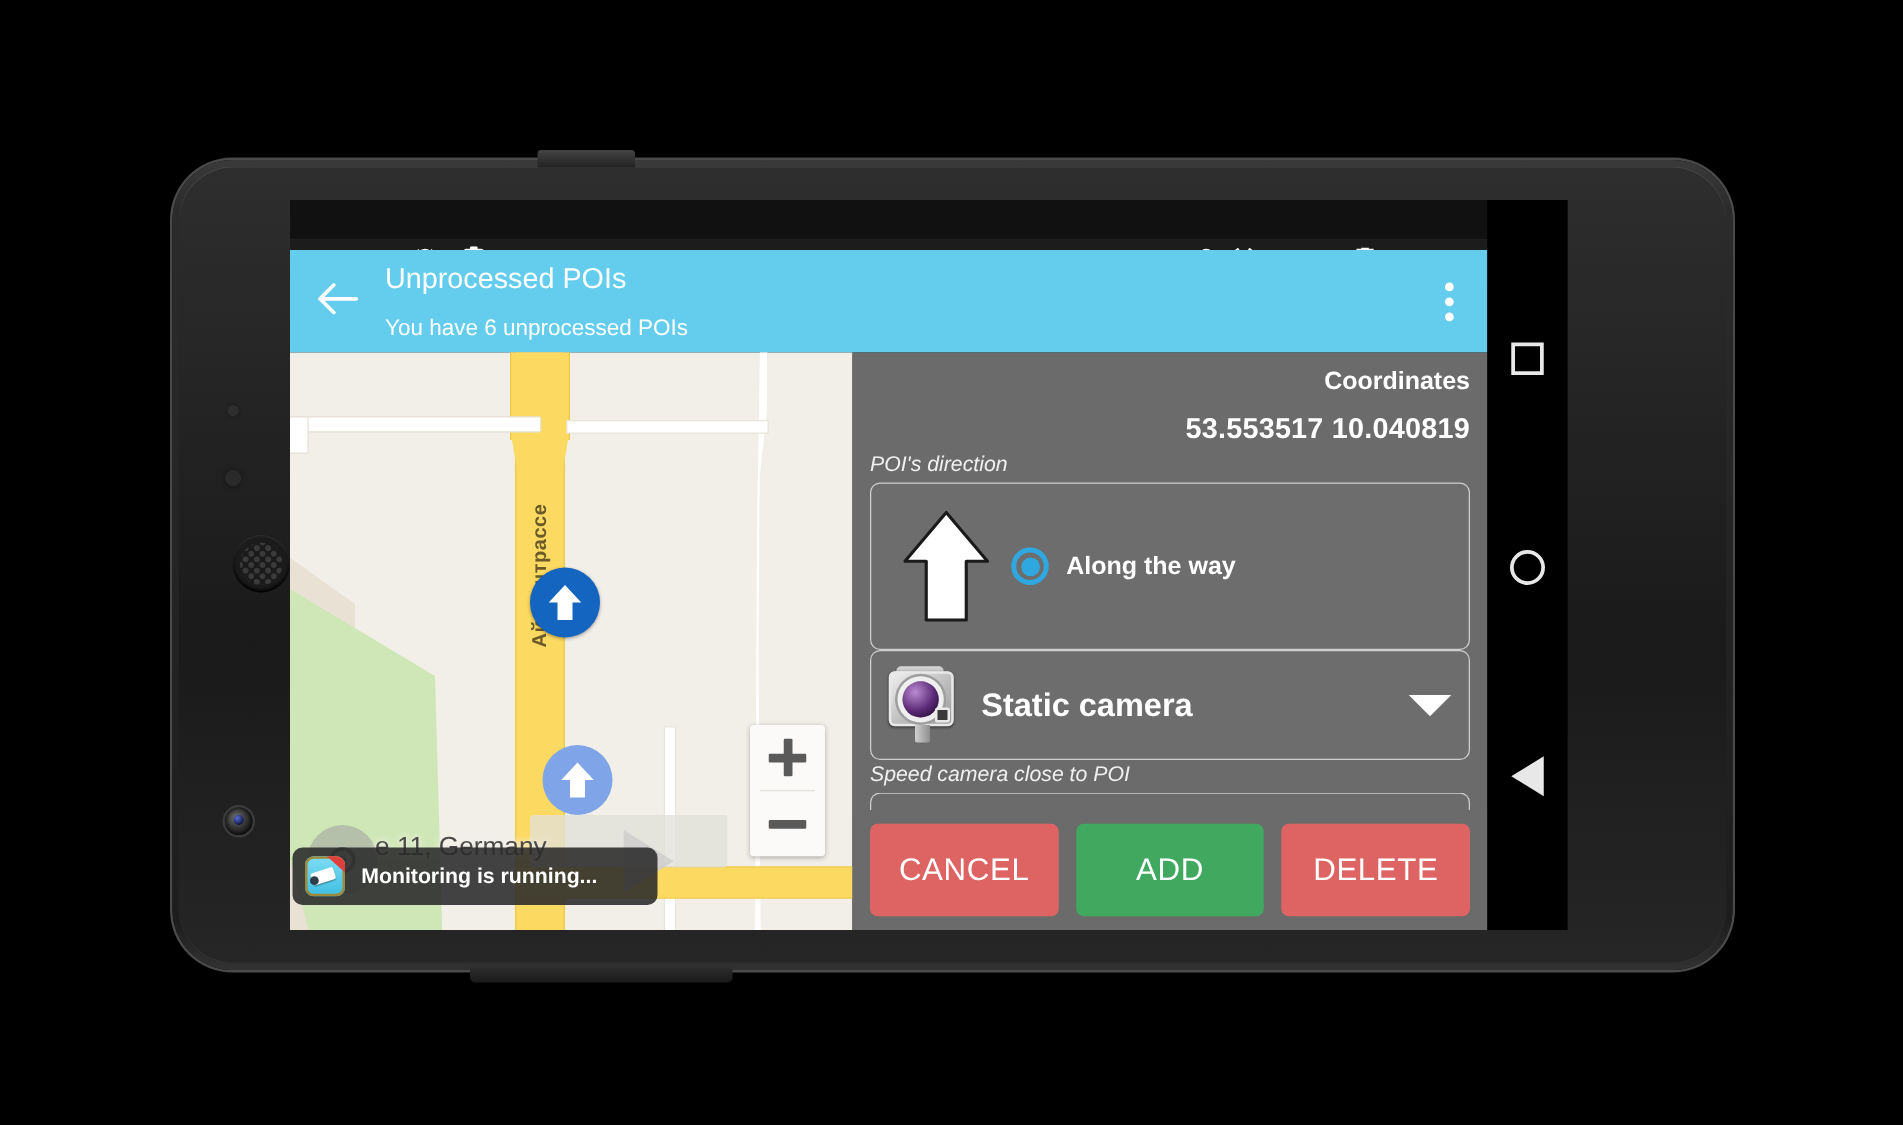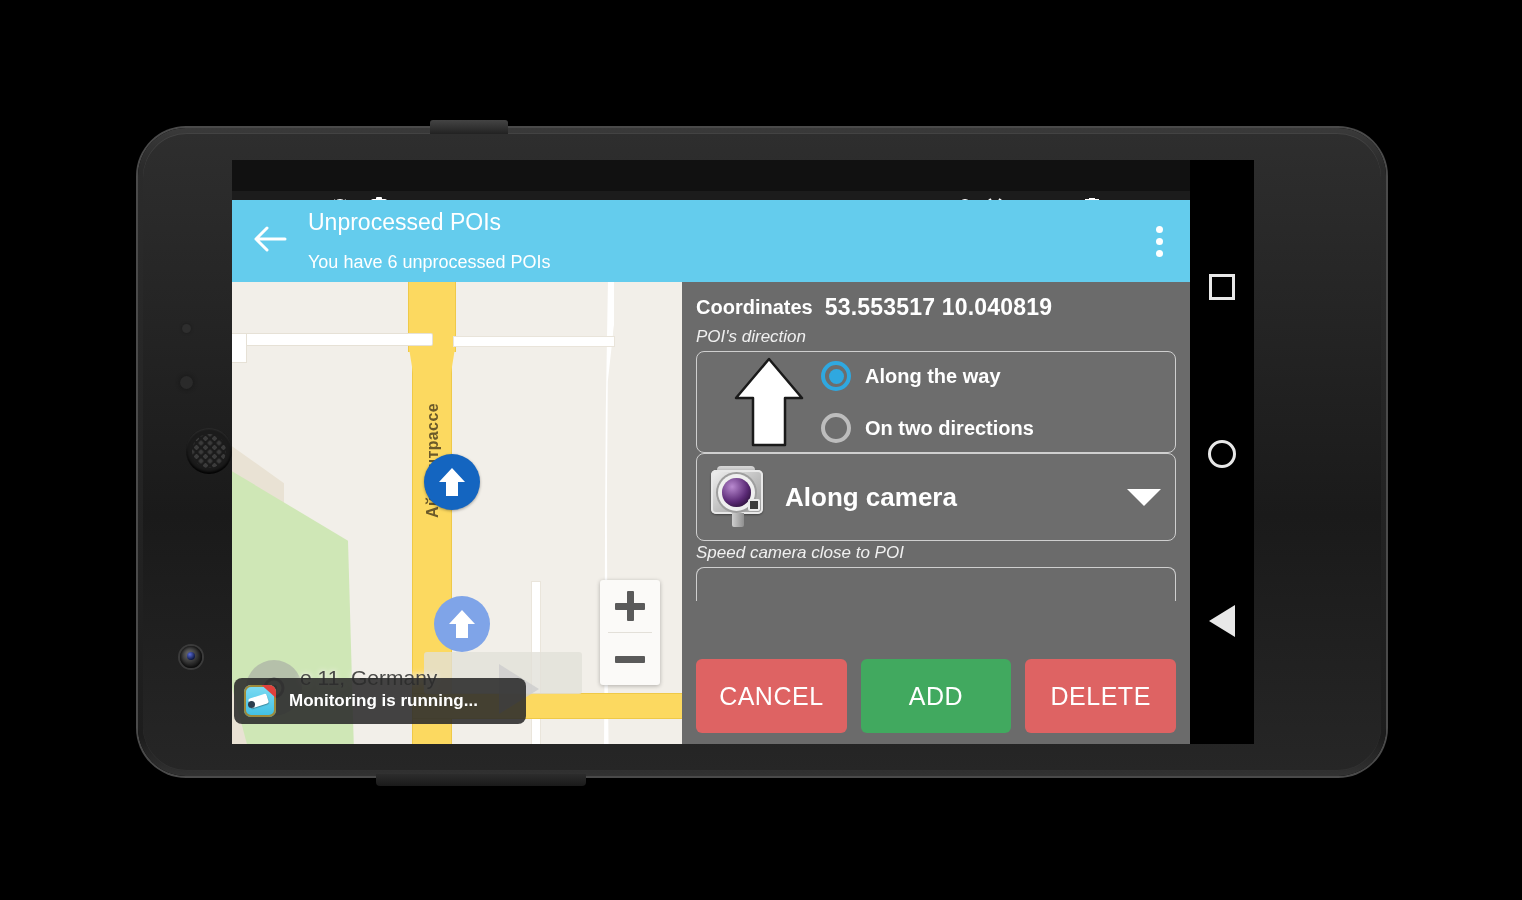--- a/index.html
+++ b/index.html
@@ -202,29 +202,29 @@
     position:absolute; right:-6px; top:-2px; width:22px; height:9px; background:#e0403c;
     transform:rotate(42deg);
   }
   .toast-text{ color:#fff; font-size:17px; font-weight:700; white-space:nowrap; }
 
   
   .formpane{
     position:absolute; left:450px; top:0; width:508px; height:462px;
     background:#6b6b6b; color:#fff; overflow:hidden;
   }
-  .coords{ display:flex; align-items:center; gap:12px; padding:12px 14px 4px 14px; }
+  .coords{ display:flex; align-items:flex-end; gap:12px; padding:12px 14px 4px 14px;flex-direction:column; }
   .coords-label{ font-size:20px; font-weight:700; }
   .coords-value{ font-size:23px; font-weight:700; letter-spacing:.2px; }
   .field-label{ font-size:17px; font-style:italic; padding:2px 14px 4px 14px; color:#f0f0f0; }
   .group-box{
     margin:0 14px; border:1px solid #cfcfcf; border-radius:8px;
     background:rgba(255,255,255,.02);
   }
-  .dir-box{ height:102px; display:flex; align-items:center; padding:0 20px; }
+  .dir-box{ height:134px; display:flex; align-items:center; padding:0 8px; }
   .dir-arrow{ width:104px; display:flex; align-items:center; justify-content:center; }
   .radios{ display:flex; flex-direction:column; gap:22px; }
   .radio-row{ display:flex; align-items:center; gap:14px; }
   .radio{
     width:30px; height:30px; border-radius:50%; flex:0 0 auto;
     border:4px solid #bdbdbd; background:transparent;
     display:flex; align-items:center; justify-content:center;
   }
   .radio.on{ border-color:#2fa8e0; }
   .radio.on::after{ content:""; width:15px; height:15px; border-radius:50%; background:#2fa8e0; }
@@ -471,36 +471,32 @@
               <div class="dir-arrow">
                 <svg width="72" height="92" viewBox="0 0 72 92">
                     <path d="M36 3 L69 42 H52 V89 H20 V42 H3 Z" fill="#fff" stroke="#1a1a1a" stroke-width="2.5" stroke-linejoin="round"></path>
                   </svg>
               </div>
               <div class="radios">
                 <div class="radio-row">
                   <div class="radio on"></div>
                   <div class="radio-label">Along the way</div>
                 </div>
-                <div class="radio-row">
-                  <div class="radio"></div>
-                  <div class="radio-label">On two directions</div>
-                </div>
               </div>
             </div>
 
             <div class="group-box type-box">
               <div class="cam-icon">
                 <div class="hood"></div>
                 <div class="housing"></div>
                 <div class="lens"></div>
                 <div class="flashbox"></div>
                 <div class="post"></div>
               </div>
-              <div class="type-text">Along camera</div>
+              <div class="type-text">Static camera</div>
               <div class="caret"></div>
             </div>
 
             <div class="field-label">Speed camera close to POI</div>
             <div class="speed-box"></div>
 
             <div class="buttonbar">
               <button class="btn btn-red">CANCEL</button>
               <button class="btn btn-green">ADD</button>
               <button class="btn btn-red">DELETE</button>

